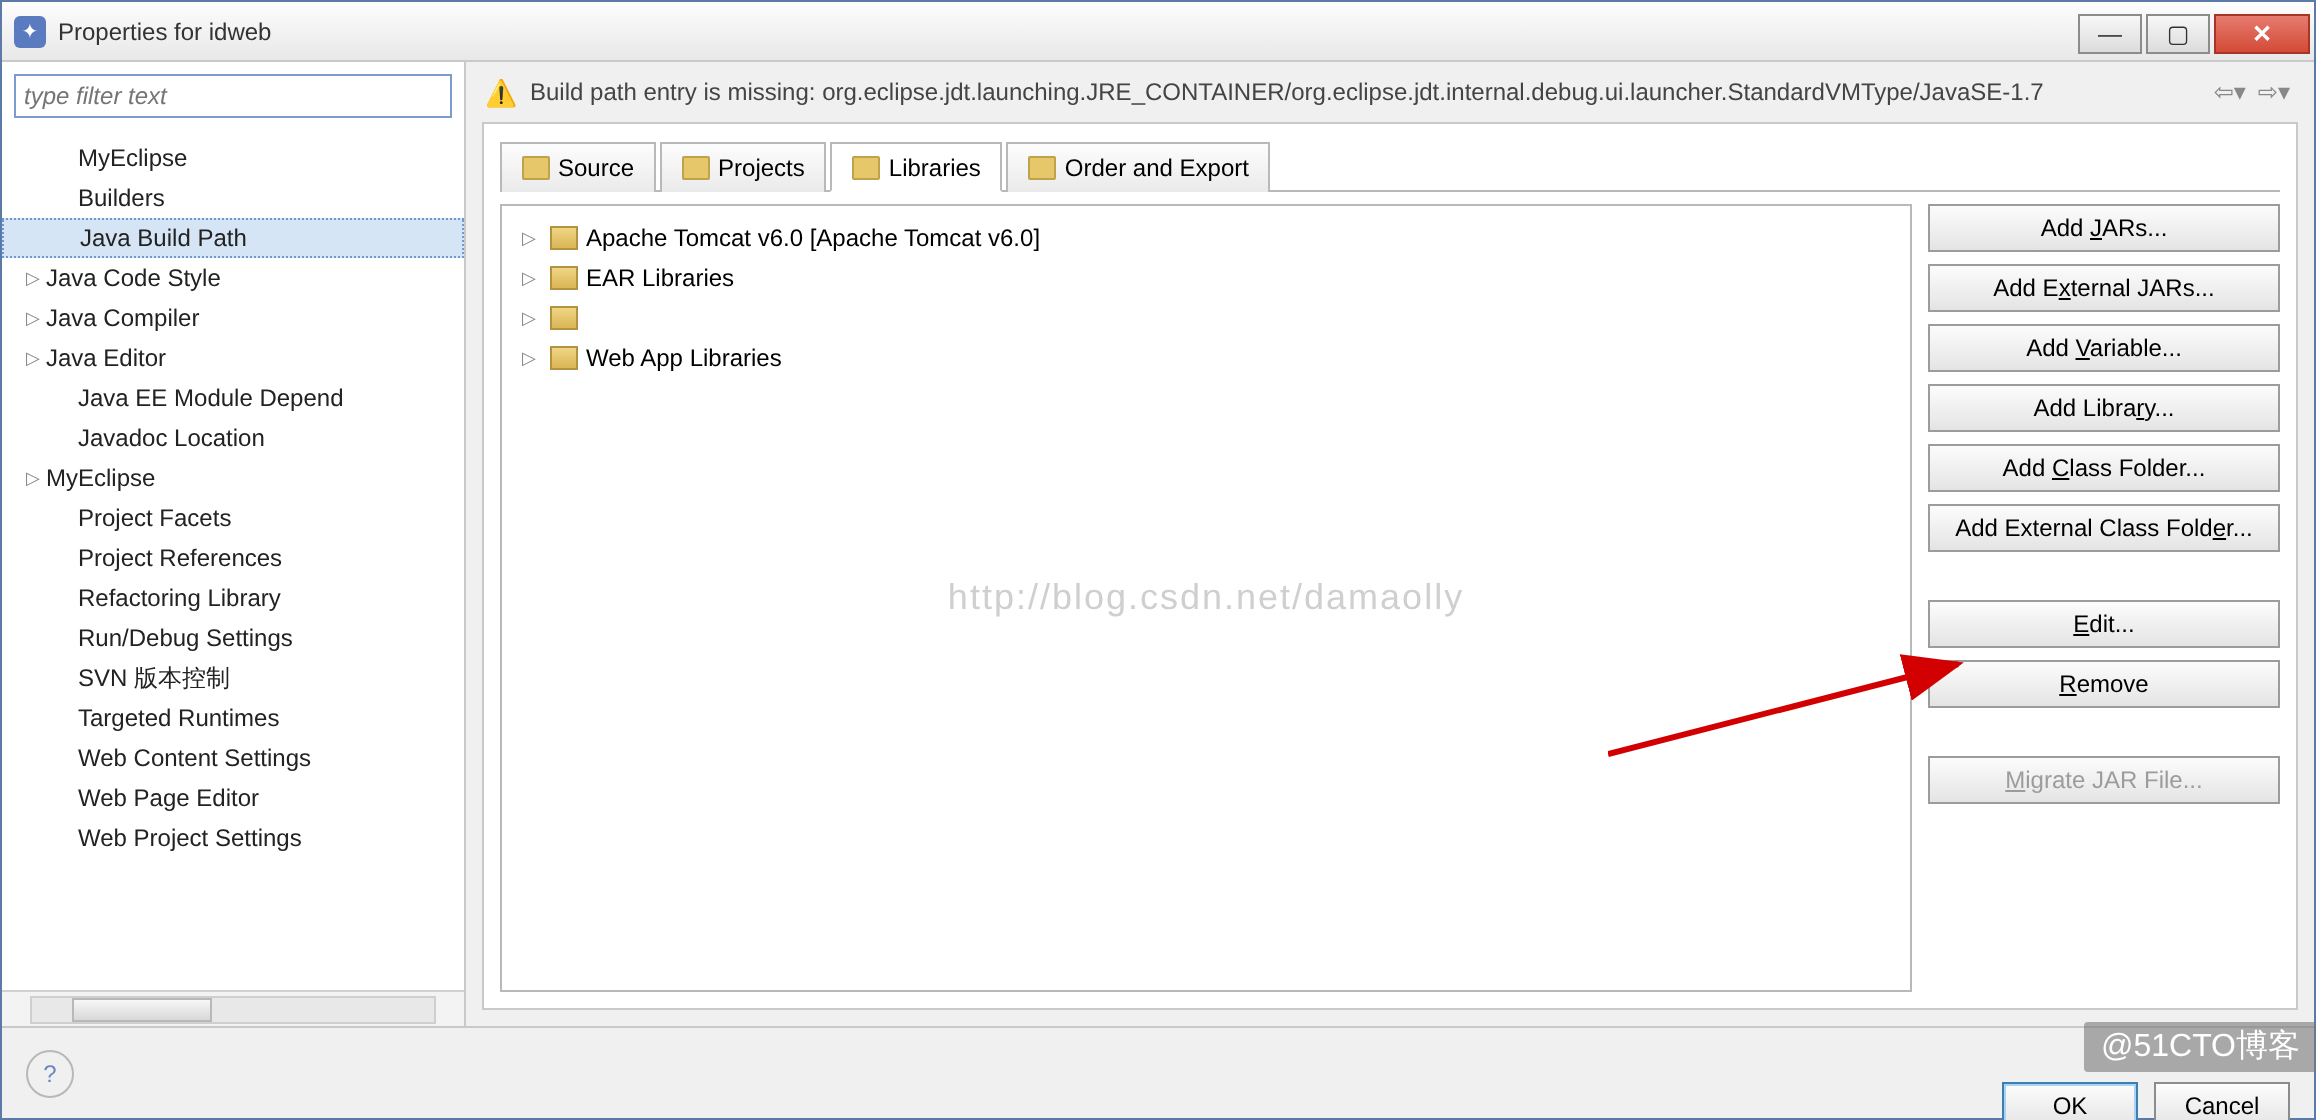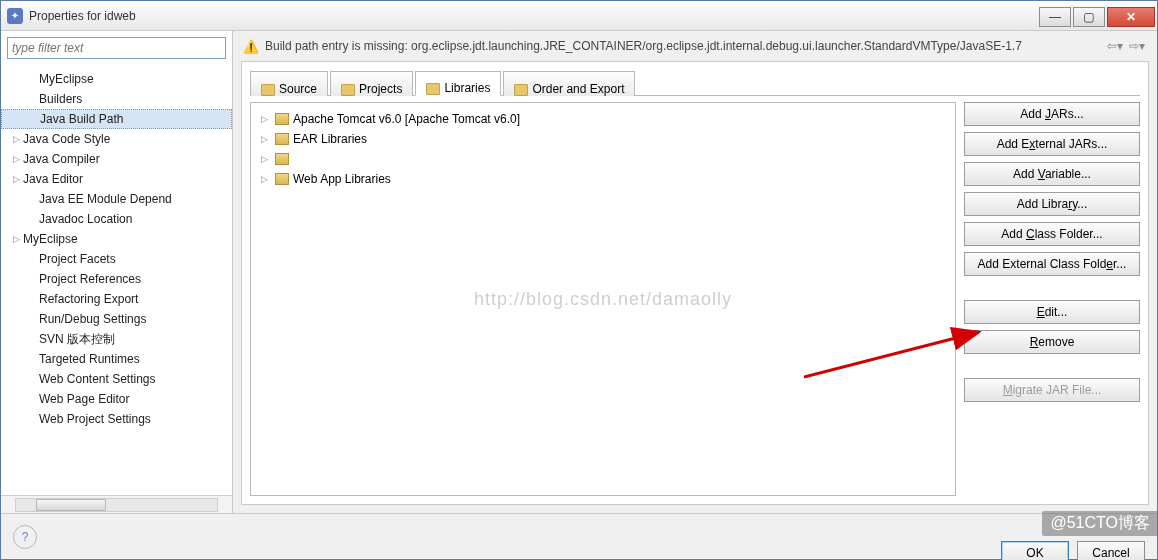--- a/index.html
+++ b/index.html
@@ -24,21 +24,21 @@
 .hscroll { height:18px; border-top:1px solid #d0d0d0; display:flex; align-items:center; justify-content:flex-start; background:#f3f3f3; }
 .hscroll .track { flex:1; height:14px; background:#e8e8e8; border:1px solid #cfcfcf; margin:0 14px; position:relative;}
 .hscroll .thumb { position:absolute; left:20px; width:70px; height:12px; background:linear-gradient(#f7f7f7,#d8d8d8); border:1px solid #b8b8b8; top:0;}
 .main { flex:1; display:flex; flex-direction:column; background:#f0f0f0;}
 .warnbar { height:30px; display:flex; align-items:center; padding:0 10px; gap:6px; color:#444;}
 .warnicon { width:16px; height:16px; display:flex; align-items:center; justify-content:center; font-size:13px;}
 .navarrows { margin-left:auto; display:flex; gap:2px; color:#888;}
 .navarrows span { cursor:pointer; padding:0 2px;}
 .content { flex:1; margin:0 8px 8px 8px; background:#fff; border:1px solid #c9c9c9; display:flex; flex-direction:column; padding:8px;}
 .tabs { display:flex; border-bottom:1px solid #b9b9b9; height:26px;}
-.tab { height:25px; padding:0 10px; display:flex; align-items:flex-end; gap:4px; border:1px solid #b9b9b9; border-bottom:none; background:linear-gradient(#fdfdfd,#eaeaea); margin-right:2px; position:relative; top:1px; cursor:pointer;}
+.tab { height:25px; padding:0 10px; display:flex; align-items:center; gap:4px; border:1px solid #b9b9b9; border-bottom:none; background:linear-gradient(#fdfdfd,#eaeaea); margin-right:2px; position:relative; top:1px; cursor:pointer;}
 .tab.active { background:#fff; border-bottom:1px solid #fff; }
 .tab .ticon { width:14px; height:12px; background:#e6c86b; border:1px solid #bfa34a; border-radius:1px;}
 .tabbody { flex:1; display:flex; padding-top:6px; gap:8px;}
 .treecol { flex:1; display:flex; flex-direction:column; }
 .treelabel { color:#333; margin-bottom:4px;}
 .treebox { flex:1; border:1px solid #b9b9b9; background:#fff; padding:6px 4px; position:relative;}
 .tnode { display:flex; align-items:center; height:20px; padding-left:6px; gap:4px; cursor:pointer;}
 .tnode .tri { width:10px; color:#888; font-size:9px;}
 .tnode .jar { width:14px; height:12px; background:linear-gradient(#f0d584,#d9b656); border:1px solid #b5923f;}
 .tnode.selected .lbl { border:1px solid #d02828; padding:0 60px 0 2px; background:#fff;}
@@ -115,21 +115,21 @@
           <div class="navitem child">
             <span class="noarrow"></span>
             <span>Project Facets</span>
           </div>
           <div class="navitem child">
             <span class="noarrow"></span>
             <span>Project References</span>
           </div>
           <div class="navitem child">
             <span class="noarrow"></span>
-            <span>Refactoring Export</span>
+            <span>Refactoring Library</span>
           </div>
           <div class="navitem child">
             <span class="noarrow"></span>
             <span>Run/Debug Settings</span>
           </div>
           <div class="navitem child">
             <span class="noarrow"></span>
             <span>SVN 版本控制</span>
           </div>
           <div class="navitem child">

